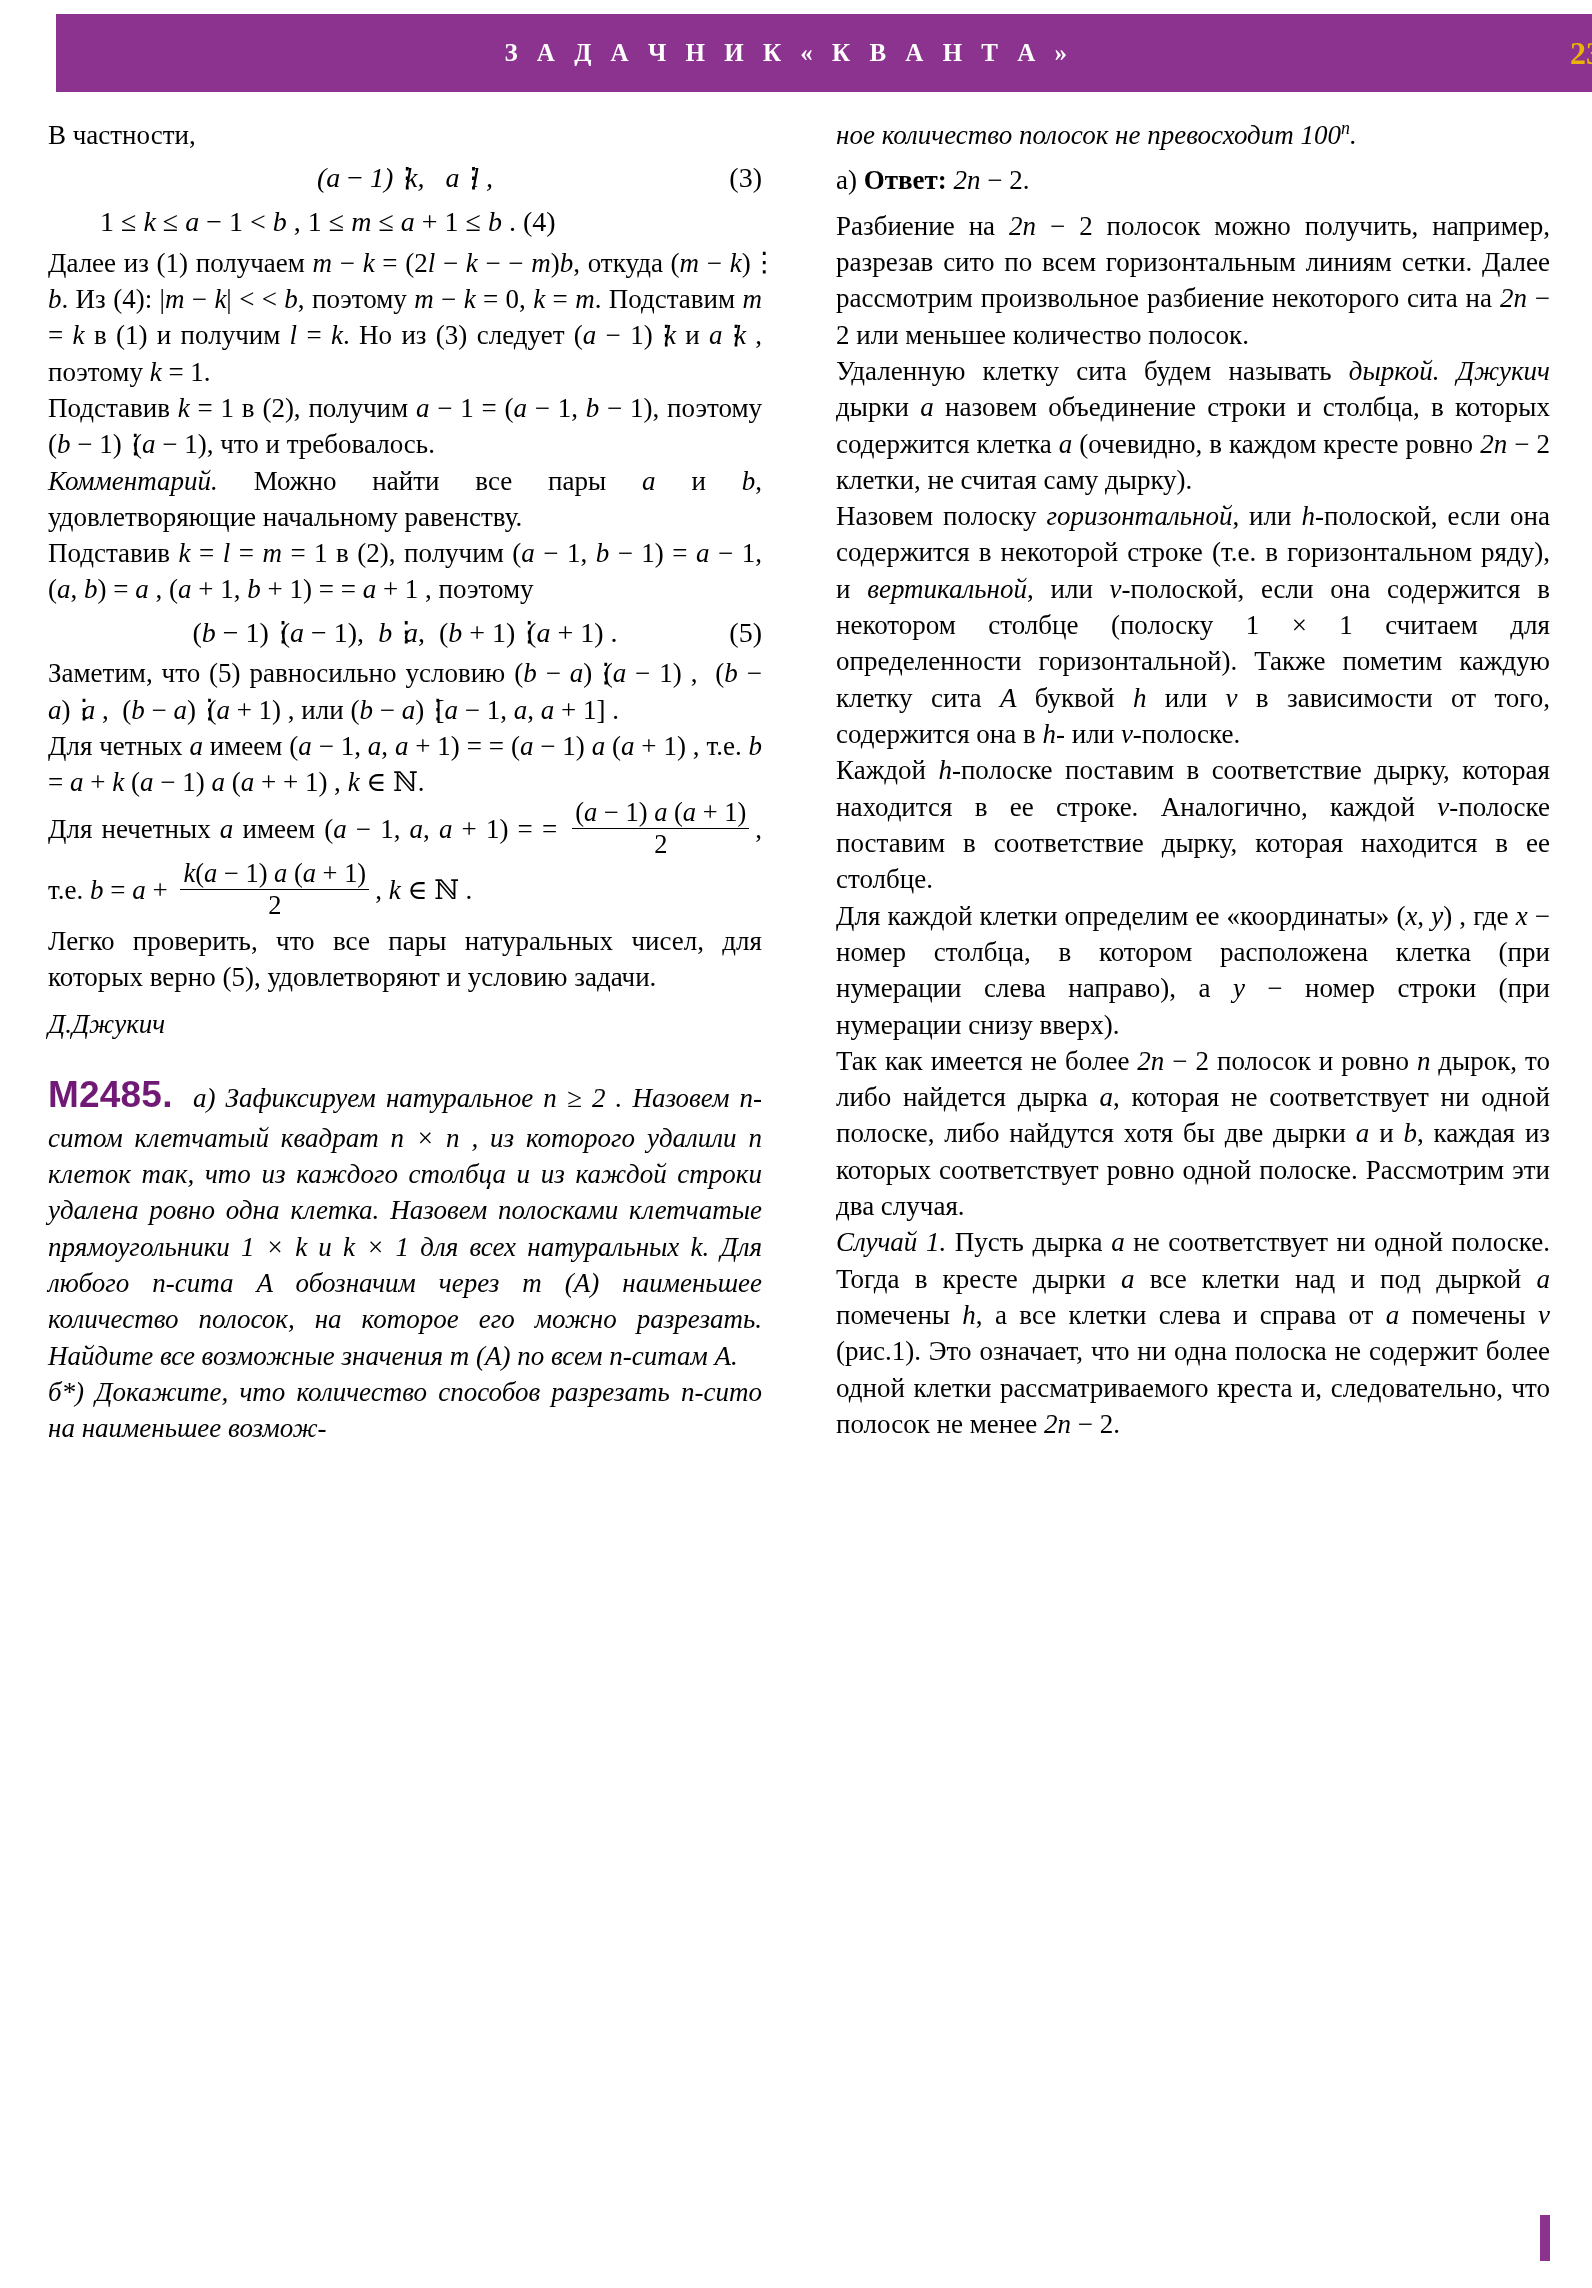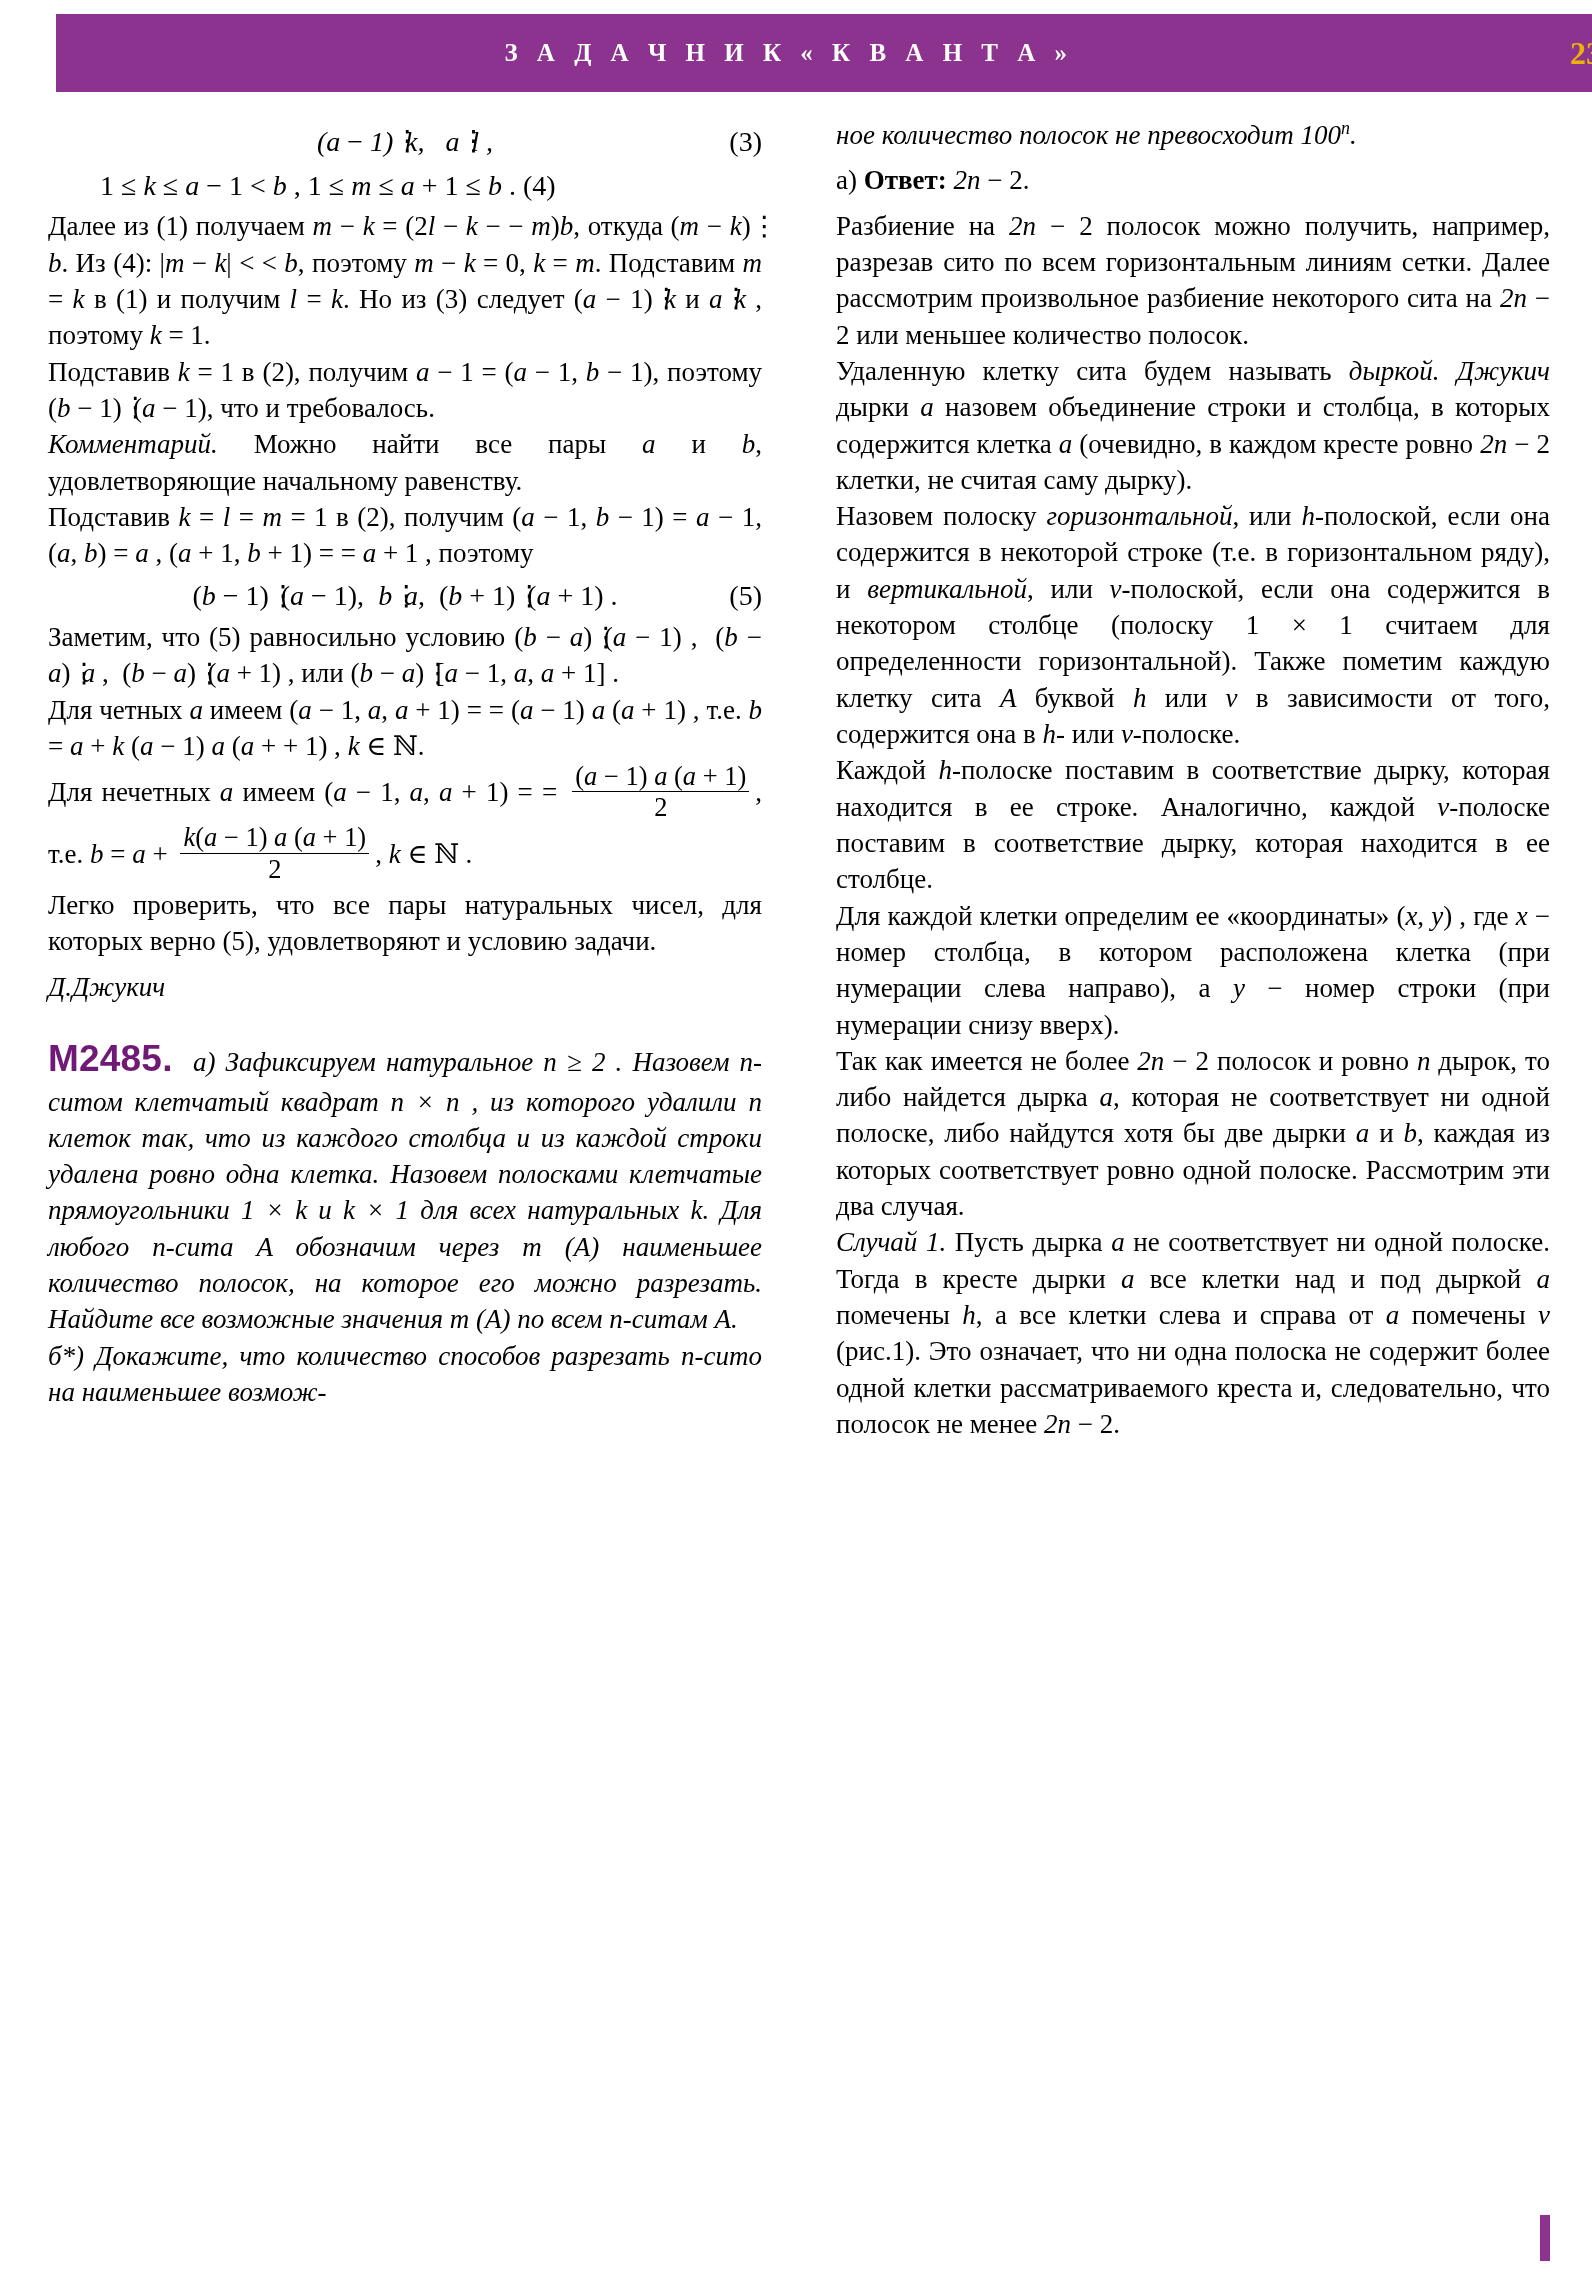--- a/index.html
+++ b/index.html
@@ -144,20 +144,21 @@
 </head>
 <body>
 
 <div class="header-band">
   <div class="header-title">З А Д А Ч Н И К   « К В А Н Т А »</div>
   <div class="header-pageno">23</div>
 </div>
 
 <div class="col col-left">
 
+  <p class="p">В частности,</p>
 
   <div class="eq">
     <span class="eq-inner m">(<span class="m">a</span> <span class="mr">−</span> 1)<span class="dv">⋮</span><span class="m">k</span>,&nbsp;&nbsp; <span class="m">a</span><span class="dv">⋮</span><span class="m">l</span> ,</span>
     <span class="tag">(3)</span>
   </div>
 
   <div class="eq" style="text-align:left; padding-left:52px;">
     <span class="eq-inner"><span class="mr">1 ≤ </span><span class="m">k</span><span class="mr"> ≤ </span><span class="m">a</span><span class="mr"> − 1 &lt; </span><span class="m">b</span><span class="mr"> , 1 ≤ </span><span class="m">m</span><span class="mr"> ≤ </span><span class="m">a</span><span class="mr"> + 1 ≤ </span><span class="m">b</span><span class="mr"> . </span><span class="mr">(4)</span></span>
   </div>
 

